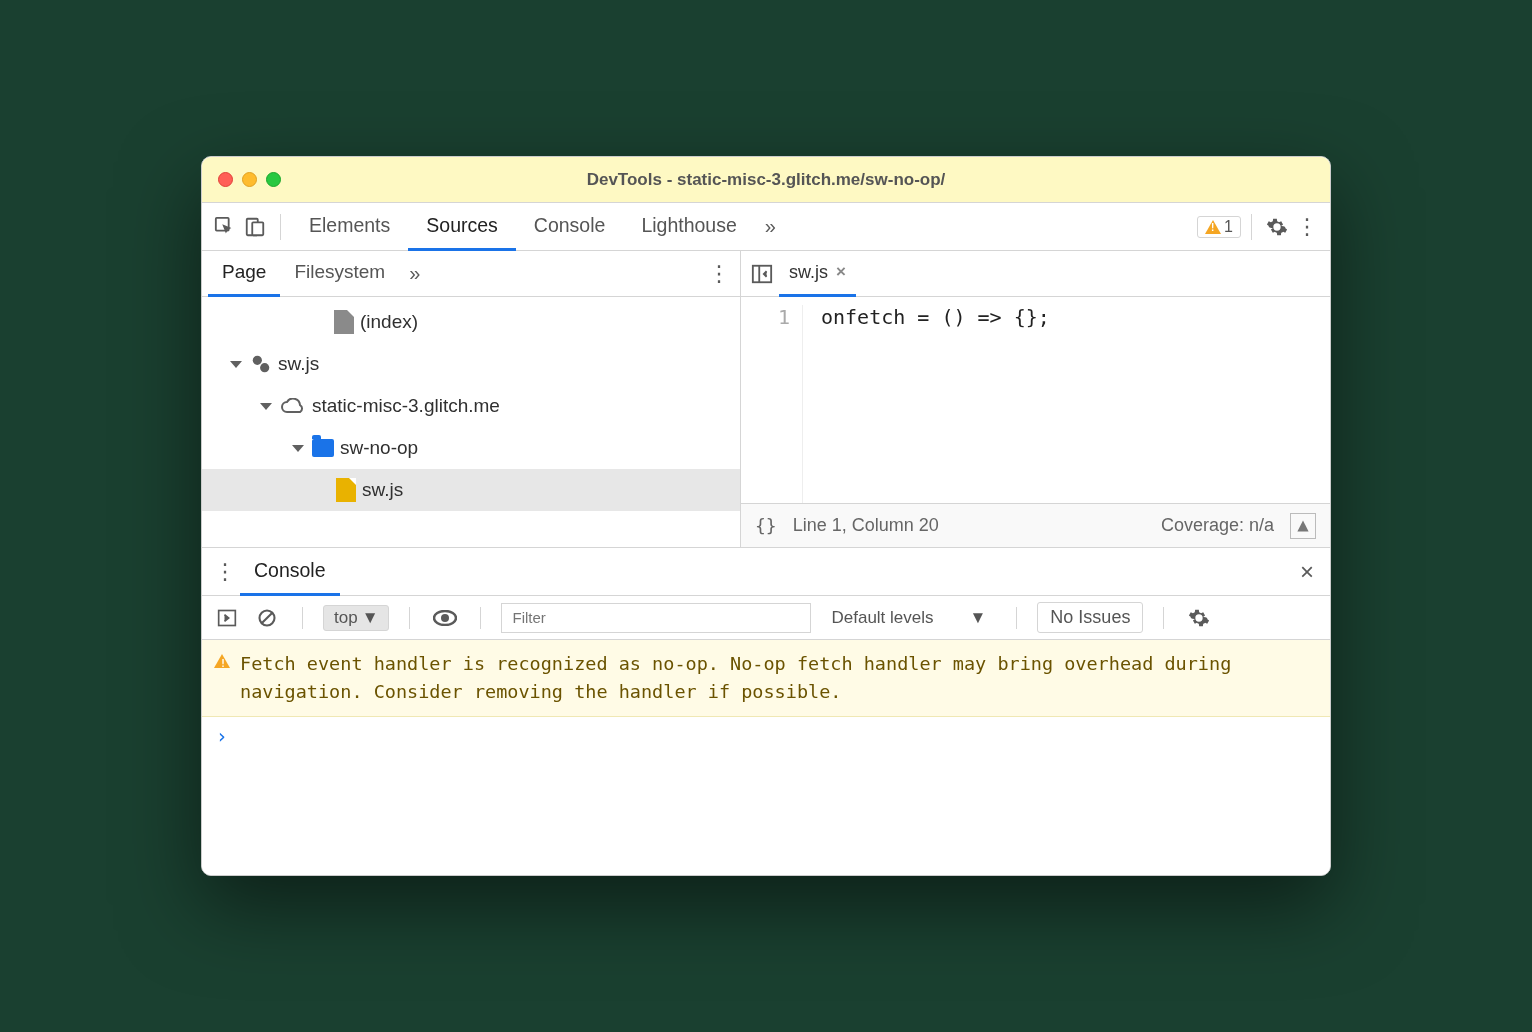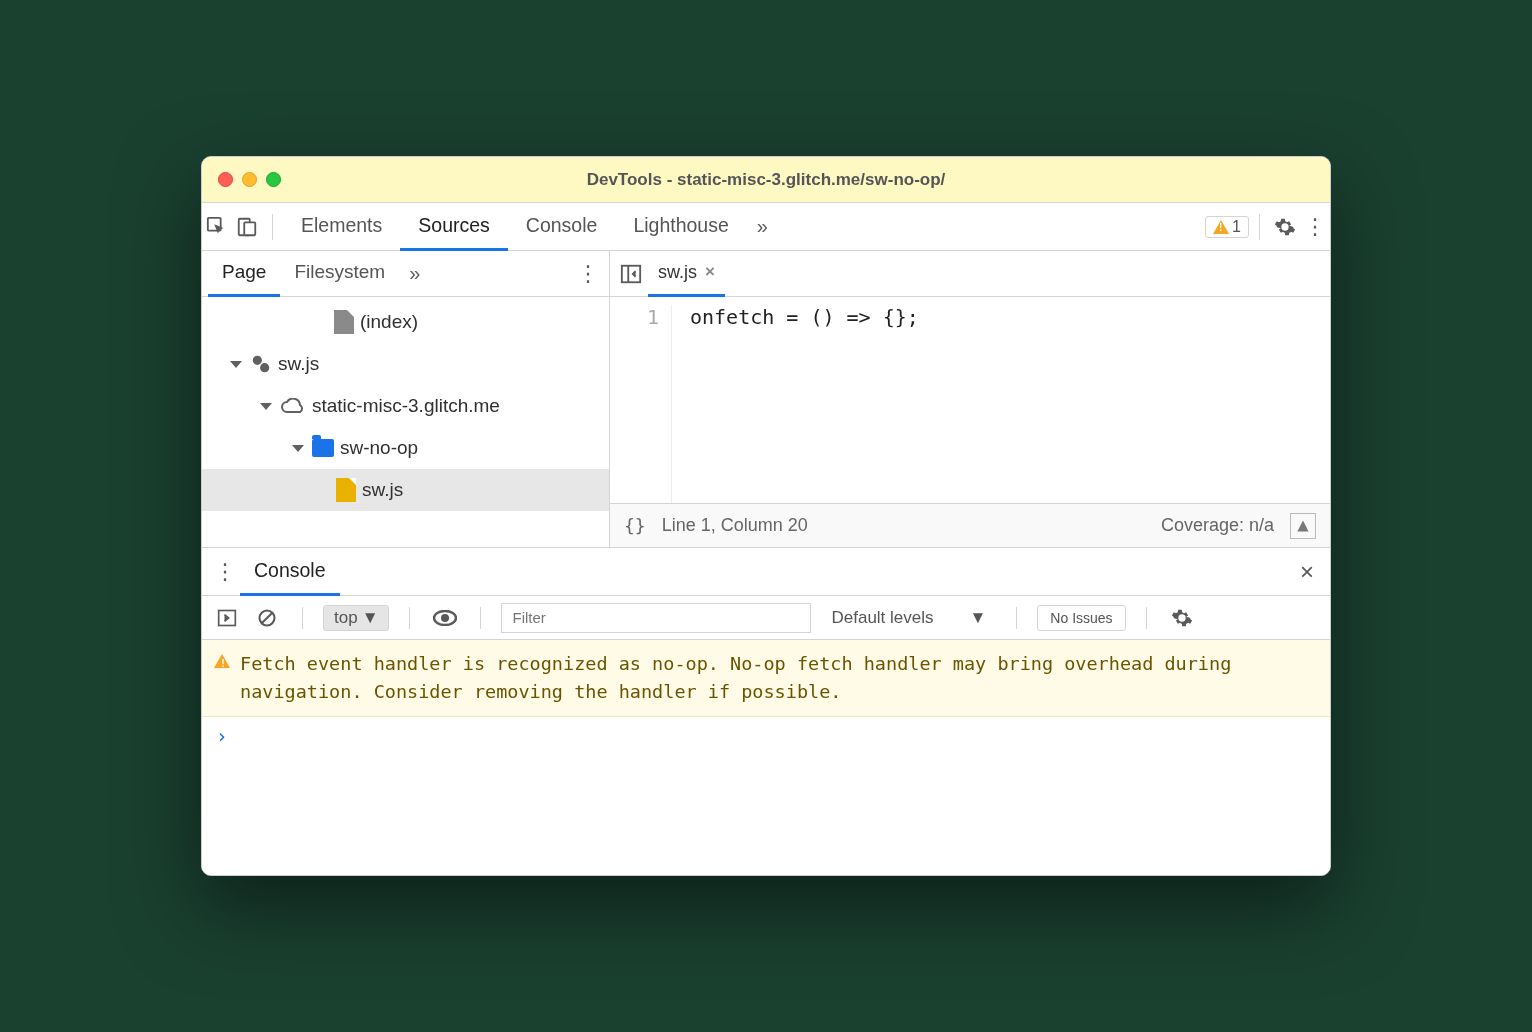--- a/index.html
+++ b/index.html
@@ -38,21 +38,21 @@
   .dot.red { background:#ff5f57; border:1px solid #e14138;}
   .dot.yellow{background:#febc2e; border:1px solid #dfa023;}
   .dot.green{background:#28c840; border:1px solid #1ba72c;}
   .title { position:absolute; left:0; right:0; text-align:center; font-size:17px; color:#555; font-weight:600; pointer-events:none;}
   
   .tabsrow {
     height: 48px;
     display:flex;
     align-items:center;
     border-bottom: 1px solid #d5d5d5;
-    padding: 0 0;
+    padding: 0 8px;
     justify-content: space-between;
   }
   .icon-btn {
     width: 30px; height: 30px;
     display:flex; align-items:center; justify-content:center;
     color:#5a5a5a; cursor:pointer;
   }
   .vdiv { width:1px; height:26px; background:#d5d5d5; margin:0 10px;}
   .tab {
     padding: 0 18px; height:48px;
@@ -80,21 +80,21 @@
   .warn-tri::after{
     content:"!"; color:#fff; font-size:10px; font-weight:bold;
     position:absolute; left:-2px; top:2px;
   }
   
   .sources-area {
     display:flex;
     height: 296px;
   }
   .nav-pane {
-    width: 408px;
+    width: 539px;
     display:flex; flex-direction:column;
     border-right:1px solid #d5d5d5;
   }
   .nav-tabs {
     height:46px; border-bottom:1px solid #d5d5d5;
     display:flex; align-items:center; padding:0 6px;
   }
   .nav-tab {
     padding:0 14px; height:46px; display:flex; align-items:center;
     font-size:19px; color:#555; cursor:pointer;
@@ -162,21 +162,21 @@
   }
   .sel {
     display:flex; align-items:center; gap:4px; border:1px solid #d5d5d5;
     padding:2px 10px; border-radius:3px; font-size:17px; color:#555; cursor:pointer; background:#e5e5e5;
   }
   .filter-input {
     flex:0 0 310px; height:30px; border:1px solid #d5d5d5;
     padding:0 10px; font-size:15px; color:#555;
   }
   .btnish {
-    border:1.5px solid #d5d5d5; padding:4px 12px; font-size:14px; color:#555; border-radius:3px; cursor:pointer;
+    border:1.5px solid #d5d5d5; padding:4px 12px; font-size:18px; color:#555; border-radius:3px; cursor:pointer;
   }
   .msg-row {
     display:flex; padding:10px 12px 10px 12px; gap:10px;
     background:#fffbe6; border-bottom:1px solid #f0e8b4;
     font-family: Menlo, Consolas, monospace; font-size:18.5px; color:#6b5300;
     line-height:1.5;
   }
   .msg-row .warn-tri{margin-top:4px; flex-shrink:0;}
   .prompt-row { padding:8px 14px; color:#1a73e8; font-family:Menlo,monospace; font-size:19px;}
   svg { display:block; }

